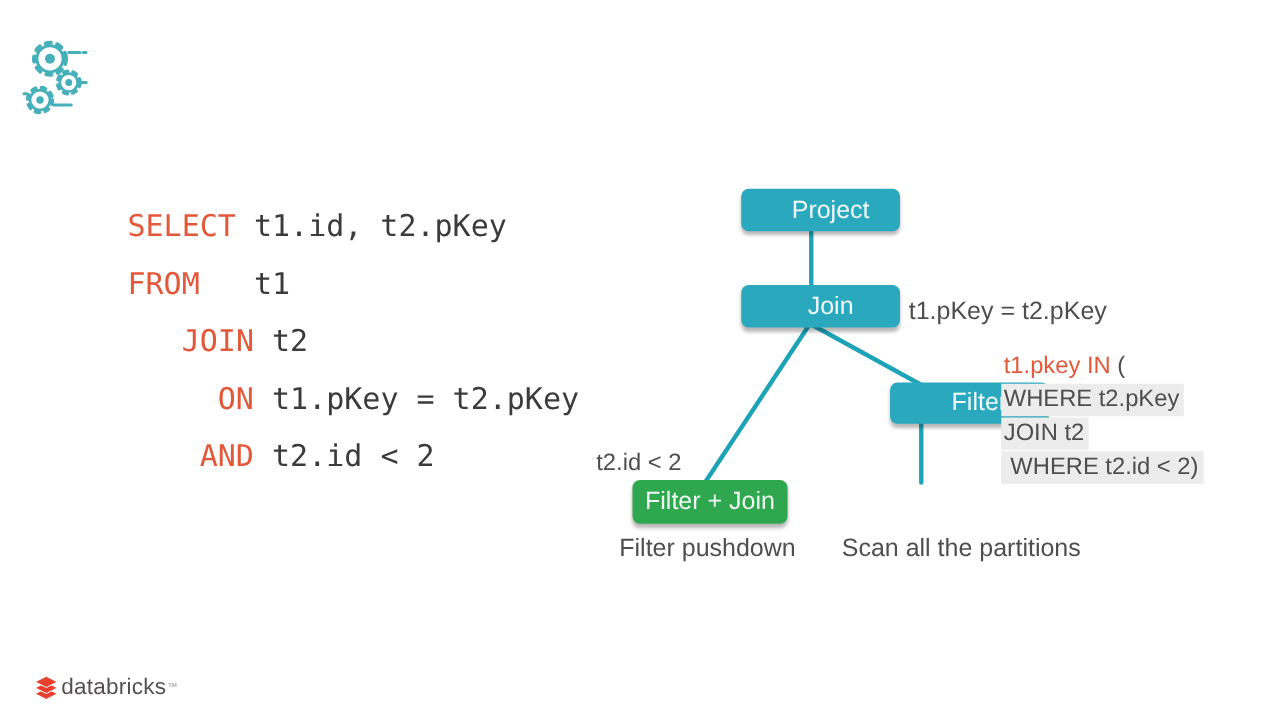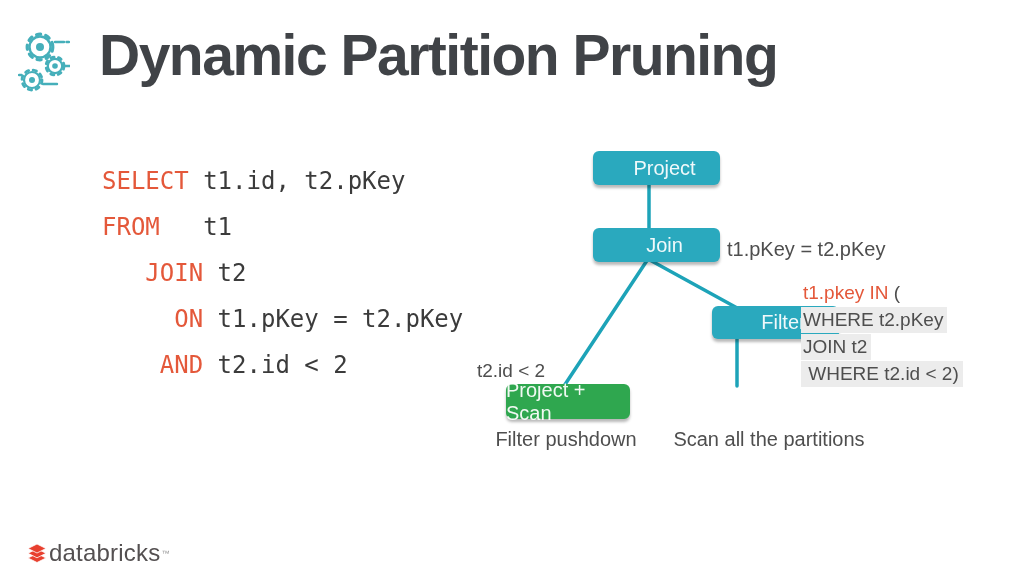--- a/index.html
+++ b/index.html
@@ -46,21 +46,21 @@
   .caption{position:absolute;top:428px;font-size:20px;color:var(--label-text);text-align:center;white-space:nowrap;}
   .cap-filter{left:486px;width:160px;}
   .cap-scan{left:664px;width:210px;}
   .subquery{position:absolute;left:801px;top:280px;font-size:19px;line-height:25px;color:var(--label-text);}
   .subquery div{white-space:pre;width:fit-content;margin-bottom:1px;padding:0 4px 1px 2px;}
   .subquery .hl{background:var(--highlight-bg);}
   .subquery .sq-kw{color:var(--kw);}
   
   .footer{position:absolute;left:27px;top:539px;display:flex;align-items:center;}
   .logo-icon{width:20px;height:20px;}
-  .logo-text{font-size:24px;font-weight:500;color:var(--logo-text);letter-spacing:0.2px;margin-left:2px;}
+  .logo-text{font-size:18px;font-weight:500;color:var(--logo-text);letter-spacing:0.2px;margin-left:2px;}
   .tm{font-size:8px;color:#9a9a9a;vertical-align:top;margin-left:1px;}
 </style>
 </head>
 <body>
 
 <div class="slide">
 
   <svg class="hdr-icon" viewBox="0 0 52 64" fill="none">
     <g stroke="var(--icon-teal)" stroke-linecap="round">
 
@@ -76,41 +76,40 @@
       <circle cx="14" cy="49" r="10" stroke-width="2.8" stroke-dasharray="3.4 4.6"></circle>
       <circle cx="14" cy="49" r="3" fill="var(--icon-teal)" stroke="none"></circle>
 
       <line x1="37" y1="11" x2="46" y2="11" stroke-width="2.4"></line>
       <line x1="48.5" y1="11" x2="51" y2="11" stroke-width="2.4"></line>
       <line x1="47.5" y1="35" x2="51.5" y2="35" stroke-width="2.4"></line>
       <line x1="25" y1="53" x2="39" y2="53" stroke-width="2.4"></line>
       <line x1="1" y1="44" x2="3.5" y2="44" stroke-width="2.4"></line>
     </g>
   </svg>
-  <h1 class="title">Dynamic Partition Pruning</h1>
 
   <div class="sql" id="sql-block">
       <div class="sql-line"><span class="kw">SELECT</span><span class="plain"> t1.id, t2.pKey</span></div>
       <div class="sql-line"><span class="kw">FROM</span><span class="plain">   t1</span></div>
       <div class="sql-line"><span class="plain">   </span><span class="kw">JOIN</span><span class="plain"> t2</span></div>
       <div class="sql-line"><span class="plain">     </span><span class="kw">ON</span><span class="plain"> t1.pKey = t2.pKey</span></div>
       <div class="sql-line"><span class="plain">    </span><span class="kw">AND</span><span class="plain"> t2.id &lt; 2</span></div>
     </div>
 
   <svg class="edges" viewBox="0 0 1024 573">
     <line x1="649" y1="185" x2="649" y2="230"></line>
     <line x1="648" y1="259" x2="564" y2="386"></line>
     <line x1="648" y1="259" x2="739" y2="309"></line>
     <line x1="737" y1="337" x2="737" y2="386"></line>
   </svg>
 
   <div class="node teal n-project">Project</div>
   <div class="node teal n-join">Join</div>
   <div class="node teal n-filter">Filter</div>
-  <div class="node green n-filterscan">Project + Scan</div>
+  <div class="node green n-filterscan">Filter + Join</div>
 
   <div class="lbl join-cond">t1.pKey = t2.pKey</div>
   <div class="lbl pred">t2.id &lt; 2</div>
   <div class="caption cap-filter">Filter pushdown</div>
   <div class="caption cap-scan">Scan all the partitions</div>
 
   <div class="subquery">
     <div><span class="sq-kw">t1.pkey IN</span><span> (</span></div>
     <div class="hl">WHERE t2.pKey</div>
     <div class="hl">JOIN t2</div>

